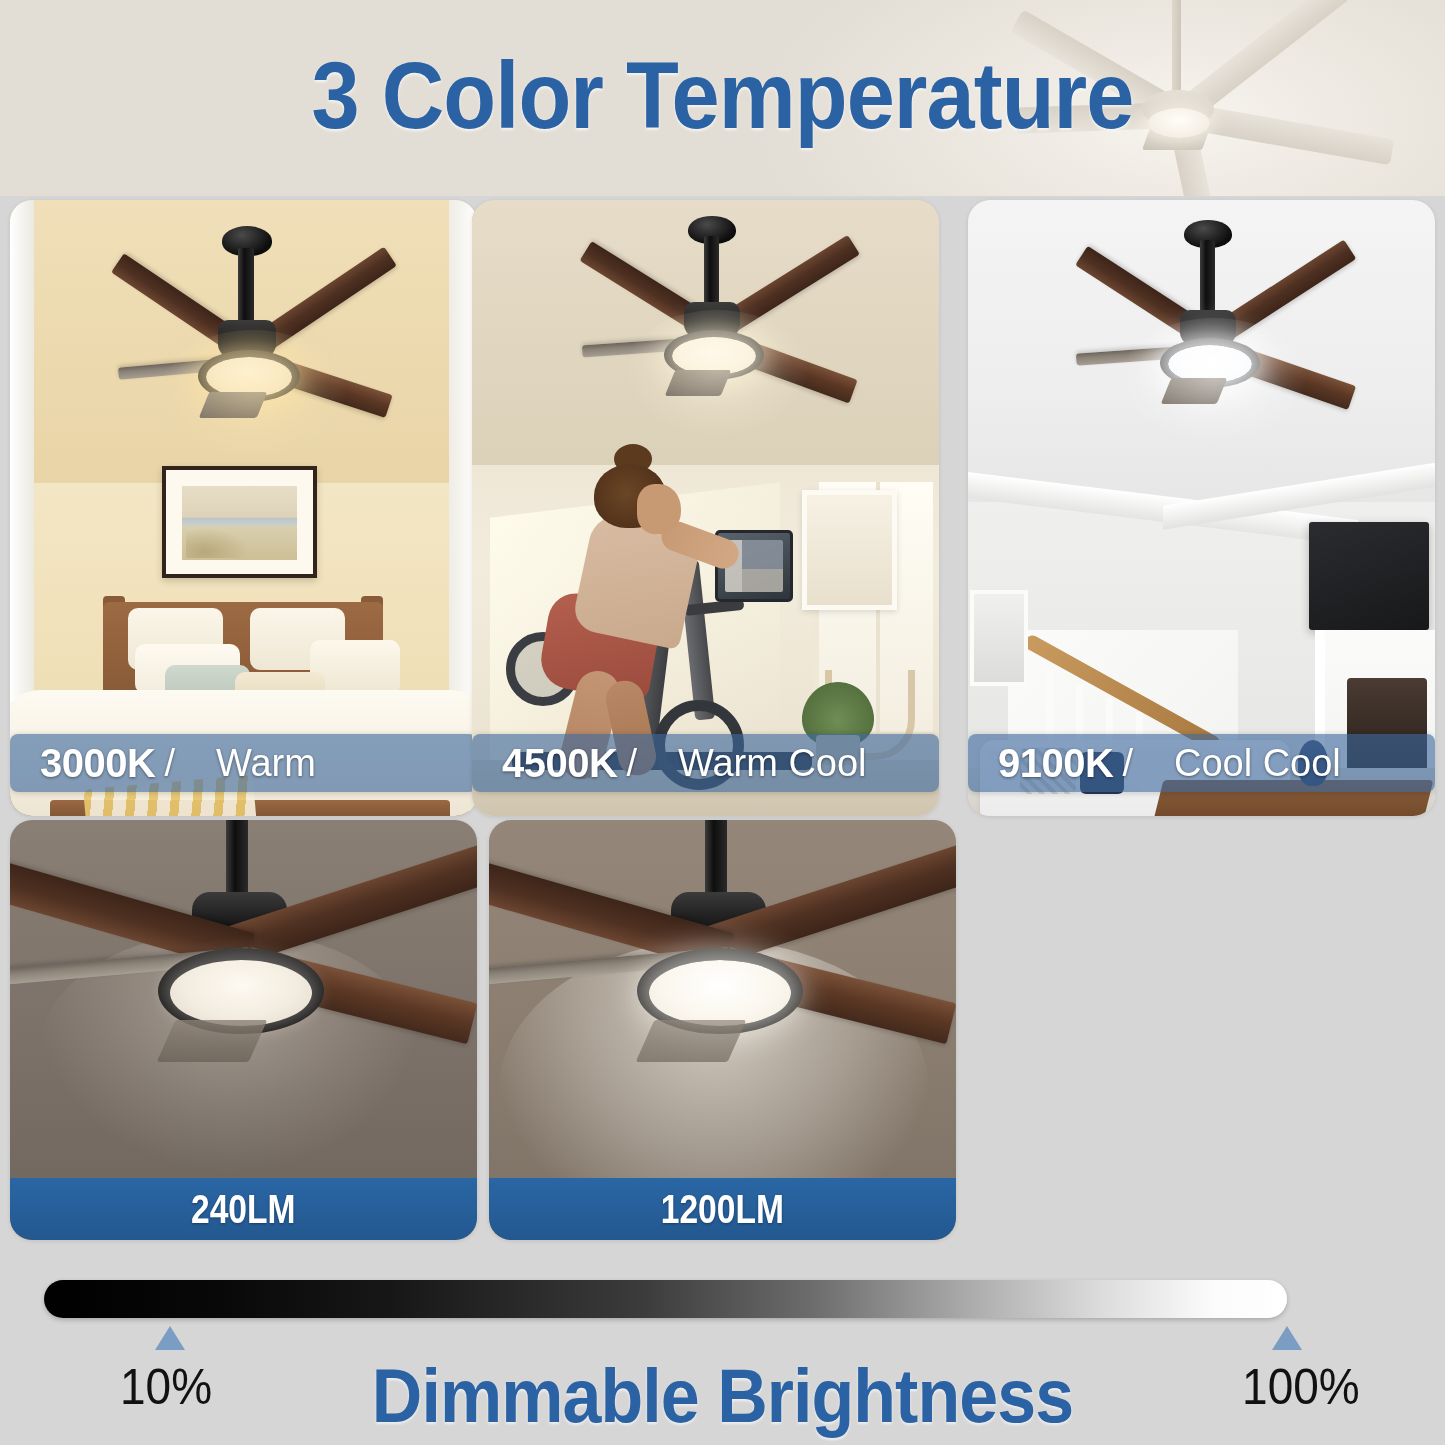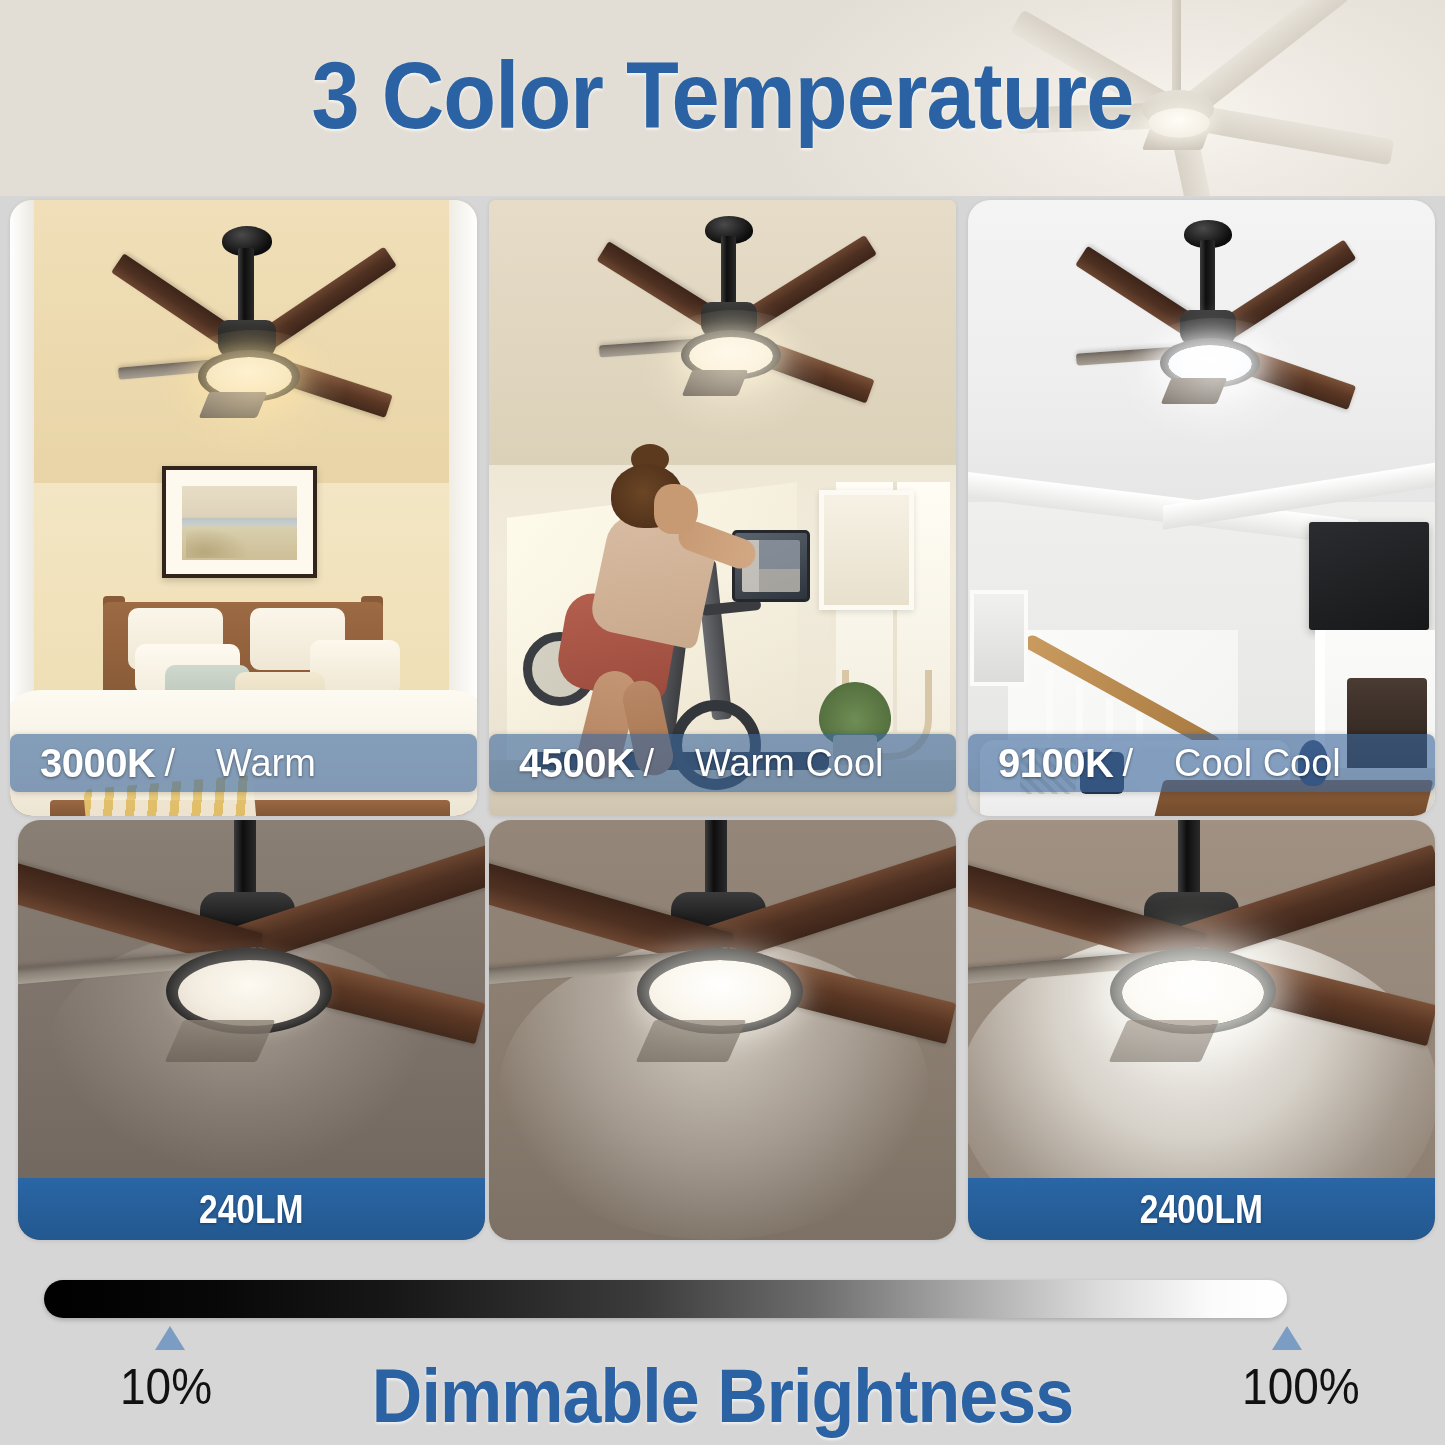--- a/index.html
+++ b/index.html
@@ -75,21 +75,21 @@
     border-radius:22px;
     overflow:hidden;
     background:#cfcabf;
     box-shadow:0 1px 4px rgba(0,0,0,.10);
   }
 
   
   .r1{ height:624px; }
   .r1 .panel{ top:4px; width:467px; height:616px; }
   .p1{ left:10px; }
-  .p2{ left:489px;border-radius:6px; }
+  .p2{ left:472px; }
   .p3{ left:968px; }
 
   .scene{ position:absolute; inset:0; }
 
   
   .s1-ceiling{
     position:absolute; left:0; top:0; width:100%; height:47%;
     background:linear-gradient(180deg,#f0dfb9 0%, #ecd9ae 55%, #e8d4a6 100%);
   }
   .s1-wall{
@@ -340,21 +340,21 @@
   .fan .glow{
     position:absolute; border-radius:50%; pointer-events:none;
   }
   .fan .dnblade{
     position:absolute; border-radius:3px;
   }
 
   
   .r2{ height:428px; }
   .r2 .panel{ top:0px; width:467px; height:420px; }
-  .q1{ left:18px;text-align:right; }
+  .q1{ left:10px;text-align:right; }
   .q2{ left:489px; }
   .q3{ left:968px; }
 
   .lum-ceiling{ position:absolute; inset:0; }
   .lc1{ background:linear-gradient(180deg,#8a7f74 0%, #7e736a 45%, #6e655d 100%); }
   .lc2{ background:linear-gradient(180deg,#948779 0%, #8c7f72 45%, #7d7165 100%); }
   .lc3{ background:linear-gradient(180deg,#a09182 0%, #97897b 40%, #8b7e71 100%); }
   .lum-pool{ position:absolute; border-radius:50%; }
 
   
@@ -632,42 +632,25 @@
         <div class="motor" style="left:182px; top:112px; width:95px; height:62px; border-radius:18px 18px 22px 22px;"></div>
         <div class="blade wood" style="left:200px; top:150px; width:290px; height:40px; transform-origin:10px 50%; transform:rotate(-18deg);"></div>
         <div class="blade wood2" style="left:200px; top:160px; width:270px; height:42px; transform-origin:10px 50%; transform:rotate(14deg);"></div>
         <div class="blade wood" style="left:220px; top:150px; width:300px; height:40px; transform-origin:10px 50%; transform:rotate(196deg);"></div>
         <div class="blade edge" style="left:220px; top:168px; width:250px; height:16px; transform-origin:10px 50%; transform:rotate(175deg);"></div>
         <div class="ring" style="left:148px; top:168px; width:166px; height:86px; border-radius:50%;"></div>
         <div class="lamp" style="left:160px; top:180px; width:142px; height:66px; background:radial-gradient(ellipse at 50% 38%, #ffffff 0%, #fbf7ee 55%, #f0eade 100%); box-shadow:0 0 30px 12px rgba(255,252,244,.60);"></div>
         <div class="dnblade" style="left:156px; top:240px; width:92px; height:42px; background:linear-gradient(180deg,#8f8579,#70675d); transform:skewX(-24deg); opacity:.7;"></div>
       </div>
 
+      <div class="cap-lm">
+        <span>1200LM</span>
+      </div>
     </div>
 
-    <div class="panel q3">
-      <div class="lum-ceiling lc3"></div>
-      <div class="lum-pool" style="left:-10px; top:110px; width:480px; height:330px; background:radial-gradient(ellipse at 48% 22%, rgba(255,255,252,.95) 0%, rgba(255,255,250,.62) 38%, rgba(255,255,250,.18) 66%, rgba(255,255,250,0) 84%);"></div>
-
-      <div class="fan" style="left:0px; top:-40px; width:467px; height:380px;">
-        <div class="downrod" style="left:210px; top:30px; width:22px; height:92px;"></div>
-        <div class="motor" style="left:176px; top:112px; width:95px; height:62px; border-radius:18px 18px 22px 22px;"></div>
-        <div class="blade wood" style="left:194px; top:150px; width:290px; height:40px; transform-origin:10px 50%; transform:rotate(-18deg);"></div>
-        <div class="blade wood2" style="left:194px; top:160px; width:278px; height:42px; transform-origin:10px 50%; transform:rotate(14deg);"></div>
-        <div class="blade wood" style="left:214px; top:150px; width:300px; height:40px; transform-origin:10px 50%; transform:rotate(196deg);"></div>
-        <div class="blade edge" style="left:214px; top:168px; width:250px; height:16px; transform-origin:10px 50%; transform:rotate(175deg);"></div>
-        <div class="ring" style="left:142px; top:168px; width:166px; height:86px; border-radius:50%;"></div>
-        <div class="lamp" style="left:154px; top:180px; width:142px; height:66px; background:radial-gradient(ellipse at 50% 36%, #ffffff 0%, #fdfbf6 60%, #f6f2e9 100%); box-shadow:0 0 46px 22px rgba(255,255,250,.85);"></div>
-        <div class="dnblade" style="left:150px; top:240px; width:92px; height:42px; background:linear-gradient(180deg,#8e8377,#6f665c); transform:skewX(-24deg); opacity:.55;"></div>
-      </div>
-
-      <div class="cap-lm">
-        <span>2400LM</span>
-      </div>
-    </div>
   </div>
 </div>
 
 <div class="dimmer">
   <div class="dim-bar"></div>
   <div class="tri tri-low"></div>
   <div class="tri tri-high"></div>
   <div class="pct pct-low">10%</div>
   <div class="pct pct-high">100%</div>
   <div class="dim-title">Dimmable Brightness</div>

